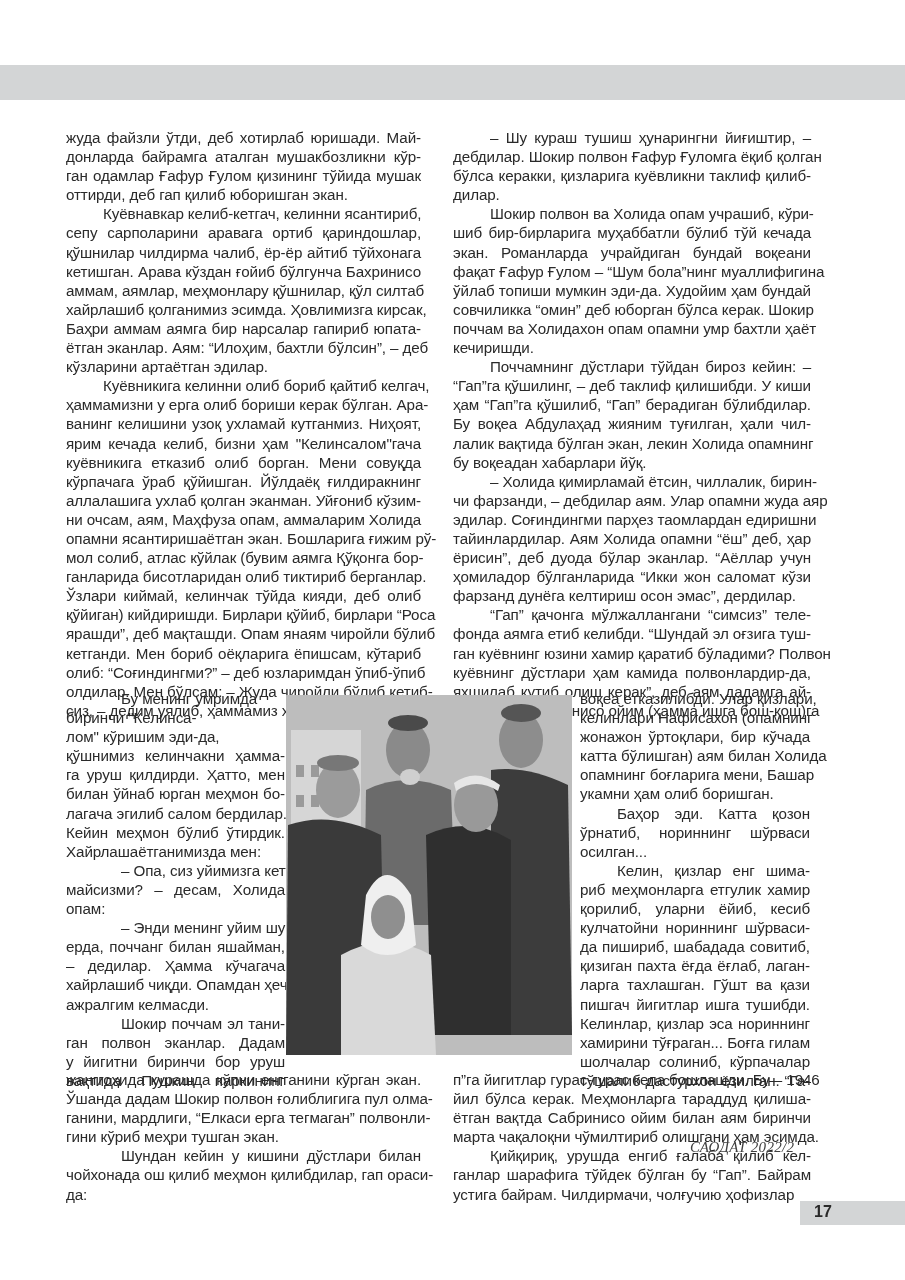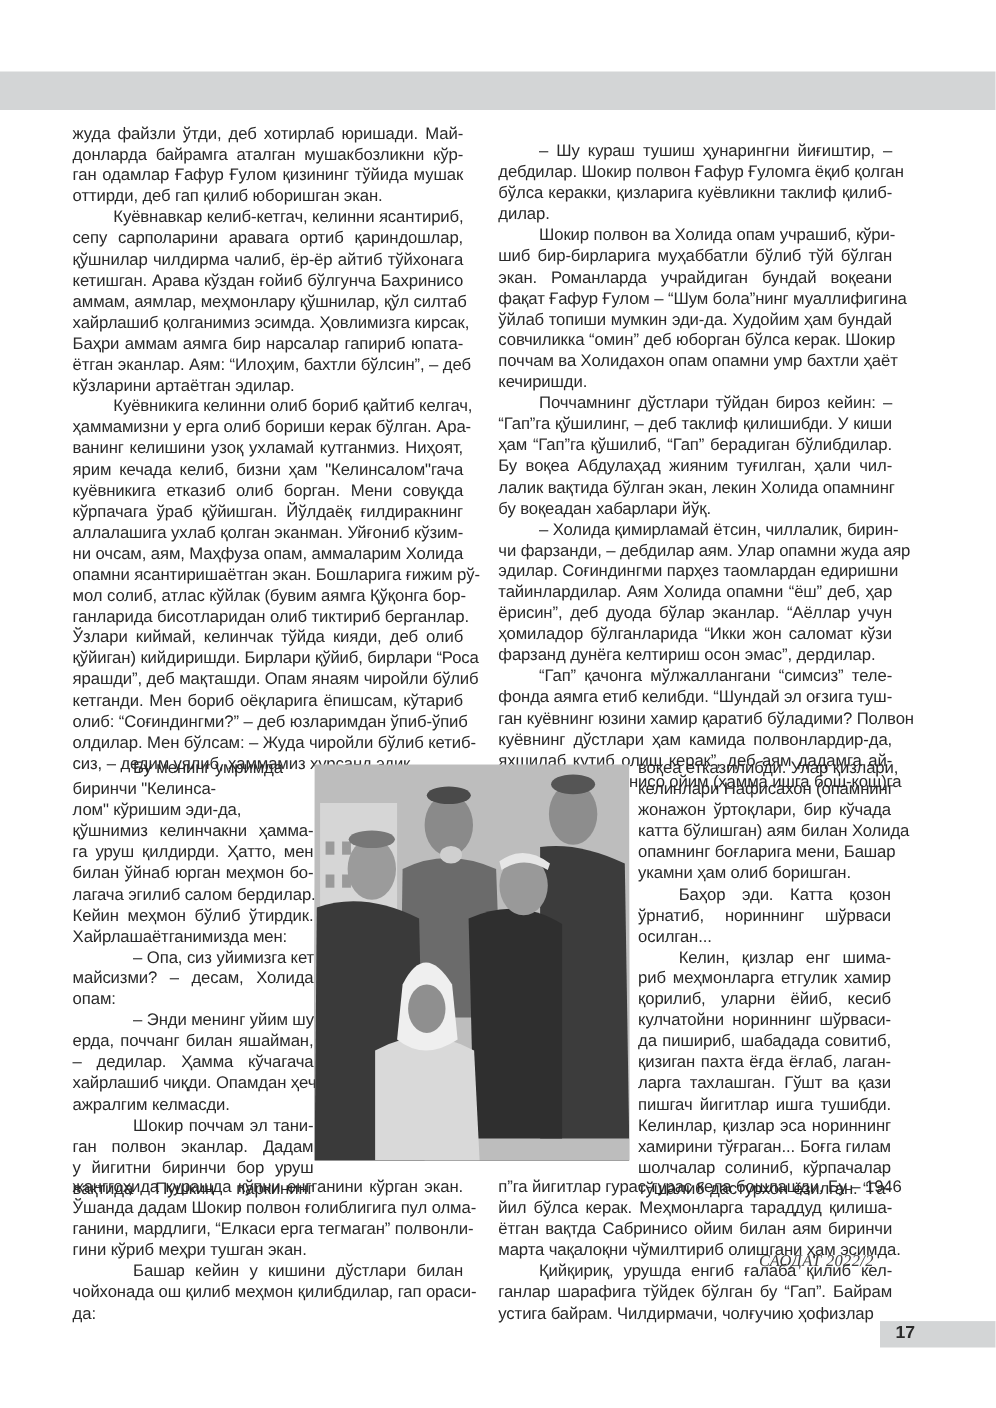--- a/index.html
+++ b/index.html
@@ -6,21 +6,21 @@
   body {
     width:905px; height:1280px; background:#ffffff; position:relative; overflow:hidden;
     font-family:"Liberation Sans", "DejaVu Sans", sans-serif; color:#2a2a2a;
   }
   .top-band { position:absolute; left:0; top:65px; width:905px; height:35px; background:#d3d5d6; }
   .col { position:absolute; font-size:15.2px; line-height:19.1px; letter-spacing:-0.1px; }
   .line { display:block; white-space:nowrap; height:19.1px; }
   .line.justify { text-align:justify; text-align-last:justify; }
   .line.indent { padding-left:37px; }
   .line.indent2 { padding-left:55px; }
-  #left-col { left:66px; top:112px; width:355px; }
+  #left-col { left:66px; top:128px; width:355px; }
   #left-narrow { left:66px; top:689px; width:219px; }
   #left-bottom { left:66px; top:1070px; width:355px; }
   #right-col { left:453px; top:128px; width:358px; }
   #right-narrow { left:580px; top:689px; width:230px; }
   #right-bottom { left:453px; top:1070px; width:358px; }
   .photo {
     position:absolute; left:286px; top:695px; width:286px; height:360px;
     background:linear-gradient(180deg,#c9c9c9 0%,#a9a9a9 30%,#4f4f4f 55%,#3a3a3a 100%);
     overflow:hidden;
   }
@@ -95,32 +95,32 @@
     <span class="line indent2 justify">Шокир поччам эл тани-</span>
     <span class="line justify">ган  полвон эканлар. Дадам</span>
     <span class="line justify">у йигитни биринчи бор уруш</span>
     <span class="line justify">вақтида Пушкин паркининг</span>
   </div>
 <div class="col" id="left-bottom">
     <span class="line justify">жанггоҳида курашда кўпни енгганини кўрган экан.</span>
     <span class="line justify">Ўшанда дадам Шокир полвон ғолиблигига пул олма-</span>
     <span class="line justify">ганини, мардлиги,  “Елкаси ерга тегмаган” полвонли-</span>
     <span class="line">гини кўриб меҳри тушган экан.</span>
-    <span class="line indent2 justify">Башар кейин у кишини дўстлари билан</span>
+    <span class="line indent2 justify">Шундан кейин у кишини дўстлари билан</span>
     <span class="line justify">чойхонада ош қилиб меҳмон қилибдилар, гап ораси-</span>
     <span class="line">да:</span>
   </div>
 
 <div class="col" id="right-col">
     <span class="line indent justify">– Шу кураш тушиш ҳунарингни йиғиштир, –</span>
     <span class="line justify">дебдилар. Шокир полвон Ғафур Ғуломга ёқиб қолган</span>
     <span class="line justify">бўлса керакки, қизларига  куёвликни таклиф  қилиб-</span>
     <span class="line">дилар.</span>
     <span class="line indent justify">Шокир полвон ва Холида опам учрашиб, кўри-</span>
-    <span class="line justify">шиб  бир-бирларига муҳаббатли бўлиб тўй бўлган</span>
+    <span class="line justify">шиб  бир-бирларига муҳаббатли бўлиб тўй кечада</span>
     <span class="line justify">экан. Романларда учрайдиган бундай воқеани</span>
     <span class="line justify">фақат Ғафур Ғулом – “Шум бола”нинг муаллифигина</span>
     <span class="line justify">ўйлаб топиши мумкин эди-да. Худойим ҳам бундай</span>
     <span class="line justify">совчиликка “омин” деб юборган бўлса керак. Шокир</span>
     <span class="line justify">поччам ва Холидахон опам опамни умр бахтли  ҳаёт</span>
     <span class="line">кечиришди.</span>
     <span class="line indent justify">Поччамнинг  дўстлари тўйдан бироз кейин: –</span>
     <span class="line justify">“Гап”га қўшилинг, – деб таклиф қилишибди. У киши</span>
     <span class="line justify">ҳам “Гап”га қўшилиб, “Гап” берадиган бўлибдилар.</span>
     <span class="line justify">Бу воқеа   Абдулаҳад жияним  туғилган,  ҳали чил-</span>

